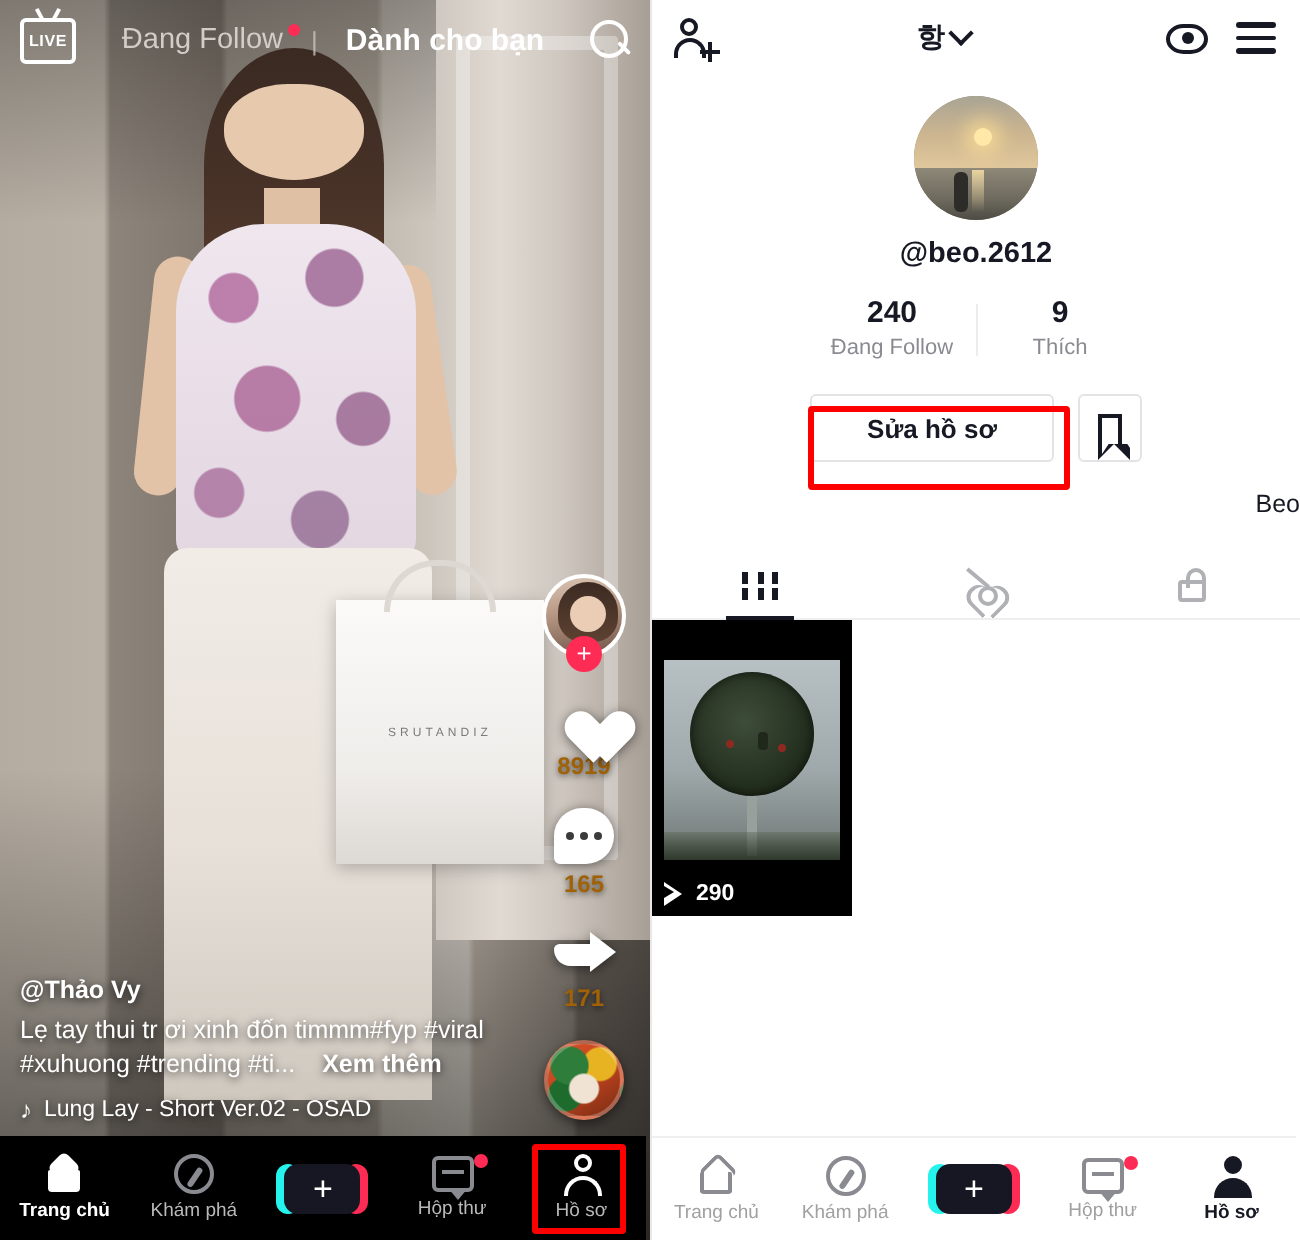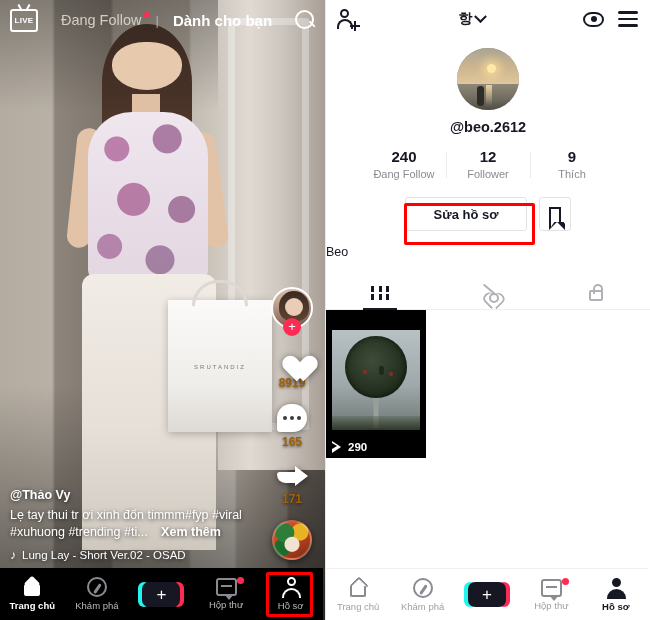--- a/index.html
+++ b/index.html
@@ -326,21 +326,21 @@
   }
   .bookmark{ width:12px; height:15px; border:2px solid #161823; border-bottom:none; position:relative;}
   .bookmark:after{
     content:""; position:absolute; left:-2px; bottom:-8px; width:0; height:0;
     border-left:8px solid #161823; border-right:8px solid #161823; border-bottom:8px solid transparent;
   }
   .bookmark:before{
     content:""; position:absolute; left:0px; bottom:-5px; width:8px; height:0;
     border-left:4px solid #fff; border-right:4px solid #fff; border-bottom:6px solid transparent; z-index:2;
   }
-  .bio{ text-align:left; font-size:12.5px; color:#161823; margin-top:14px; }
+  .bio{ text-align:right; font-size:12.5px; color:#161823; margin-top:14px; }
 
   .p-tabs{ display:flex; margin-top:18px; border-bottom:1px solid #efefef; }
   .p-tab{ flex:1; height:32px; display:flex; align-items:center; justify-content:center; position:relative;}
   .p-tab.active:after{
     content:""; position:absolute; left:50%; transform:translateX(-50%); bottom:-1px;
     width:34px; height:2.5px; background:#161823;
   }
   .grid-ic{ width:18px; height:14px; display:flex; flex-direction:column; justify-content:space-between;}
   .grid-ic .row{ display:flex; justify-content:space-between; }
   .grid-ic .row i{ width:3px; height:6px; background:#161823; display:block; }
@@ -533,24 +533,20 @@
     </div>
 
     <div class="p-handle">@beo.2612</div>
 
     <div class="stats">
       <div class="stat">
         <div class="stat-num">240</div>
         <div class="stat-lab">Đang Follow</div>
       </div>
       <div class="stat">
-        <div class="stat-num">12</div>
-        <div class="stat-lab">Follower</div>
-      </div>
-      <div class="stat">
         <div class="stat-num">9</div>
         <div class="stat-lab">Thích</div>
       </div>
     </div>
 
     <div class="actions">
       <div class="btn-edit">Sửa hồ sơ</div>
       <div class="btn-mark">
         <span class="bookmark"></span>
       </div>

